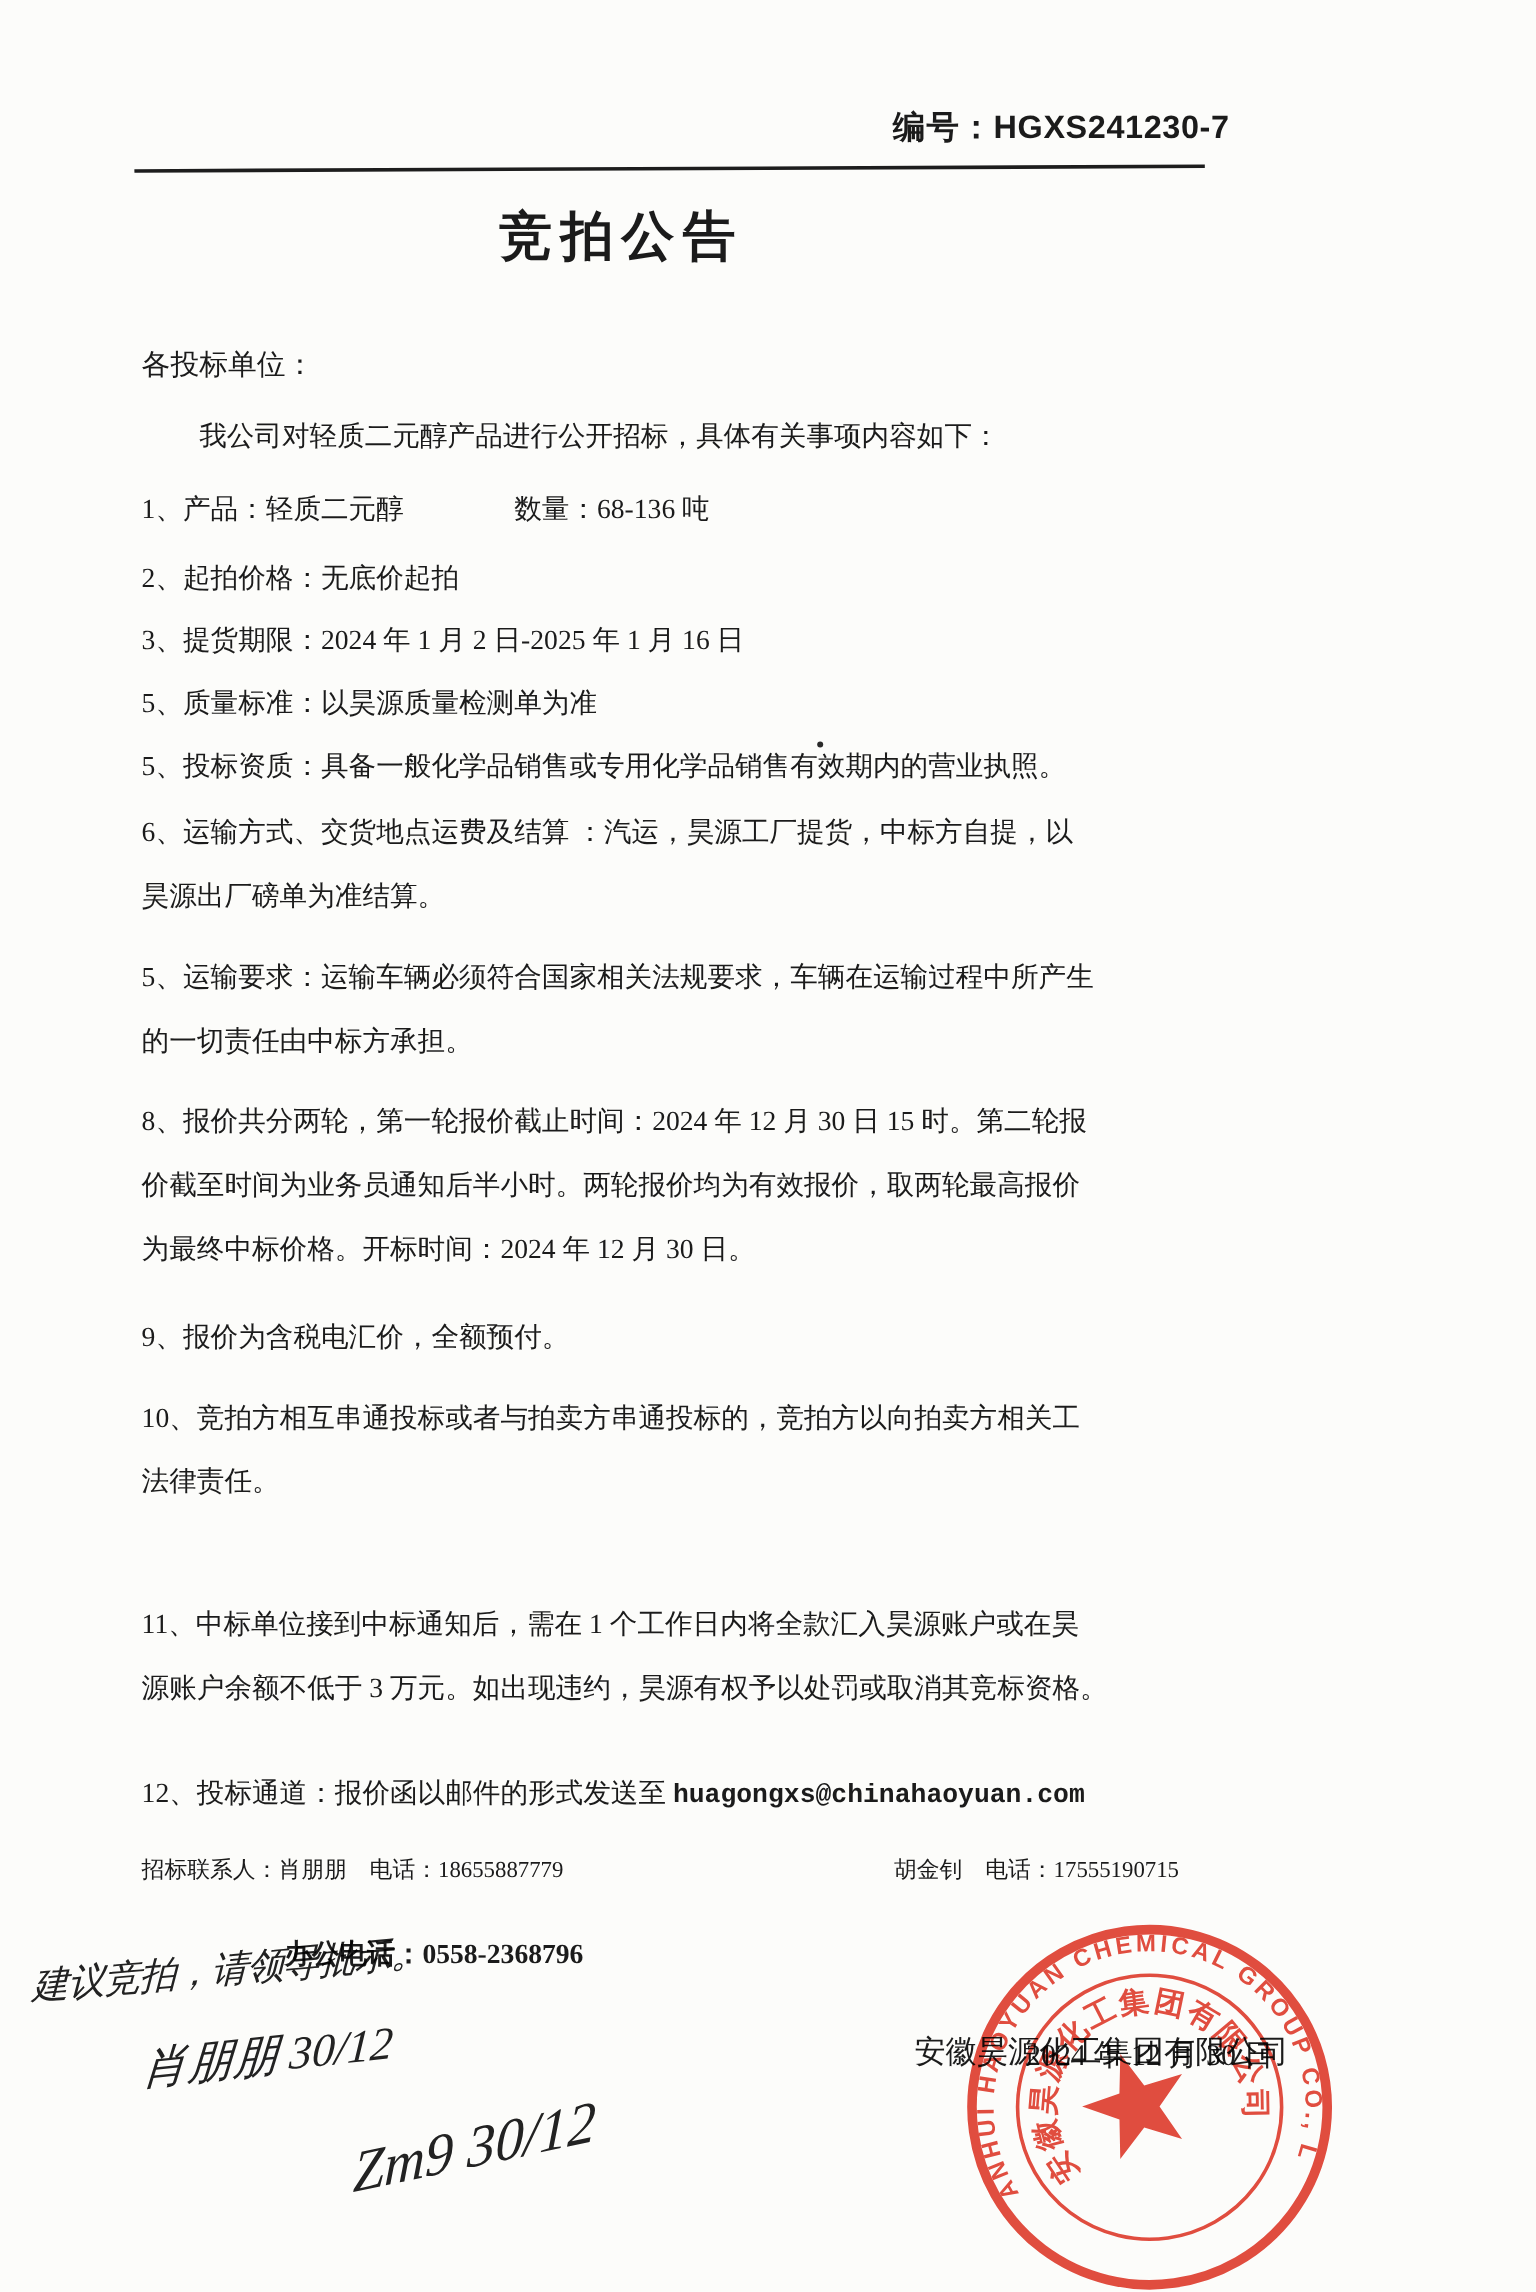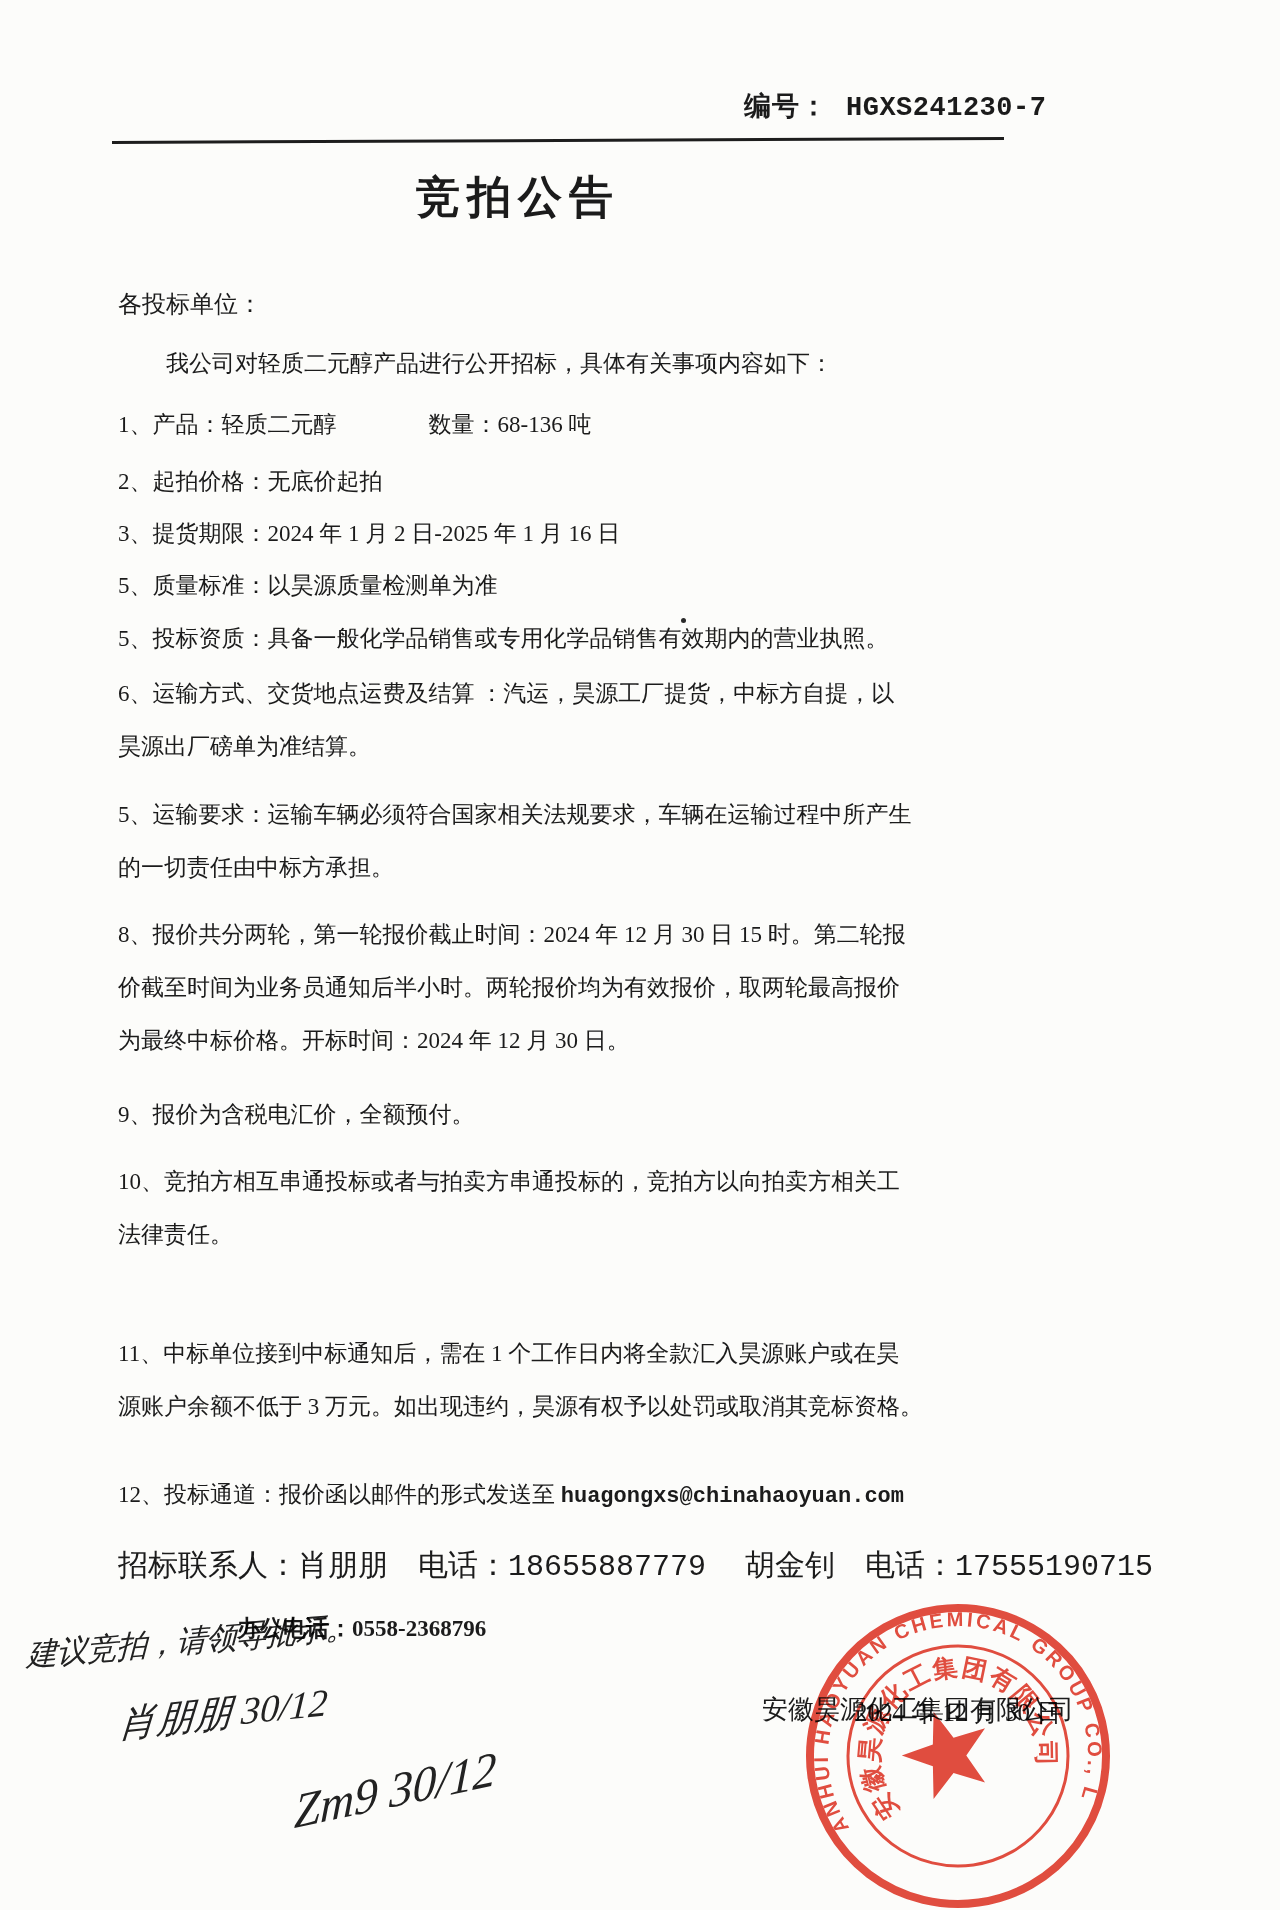--- a/index.html
+++ b/index.html
@@ -11,21 +11,21 @@
     overflow:hidden;
     font-family:"Liberation Serif","DejaVu Serif",serif;
     color:#1b1b1b;
   }
   .doc-no{
     position:absolute;top:88px;left:744px;
     font-family:"Liberation Sans","DejaVu Sans",sans-serif;
     font-weight:bold;font-size:27px;letter-spacing:1px;
     white-space:nowrap;
   }
-  .doc-no .num{margin-left:18px;letter-spacing:0.5px;font-family:Liberation Mono, monospace;}
+  .doc-no .num{letter-spacing:0.5px;}
   .head-rule{
     position:absolute;left:112px;top:139px;width:892px;height:3px;
     background:#1d1d1d;transform:rotate(-0.25deg);
   }
   .title{
     position:absolute;left:118px;top:168px;width:800px;
     text-align:center;
     font-family:"Liberation Sans","DejaVu Sans",sans-serif;
     font-weight:bold;font-size:44px;letter-spacing:7px;
   }
@@ -33,21 +33,21 @@
   .intro{position:absolute;left:166px;top:348px;font-size:23px;text-align:center;}
   .para{
     position:absolute;left:118px;width:810px;
     font-size:23px;line-height:53px;
   }
   .para .line{white-space:nowrap;}
   .email{
     font-family:"Liberation Mono","DejaVu Sans Mono",monospace;
     font-size:22px;font-weight:bold;letter-spacing:0;
   }
-  .contact-row{position:absolute;top:1545px;font-size:30px;white-space:nowrap;font-family:Liberation Mono, monospace;}
+  .contact-row{position:absolute;top:1545px;font-size:19px;white-space:nowrap;}
   .contact-a{left:118px;}
   .contact-b{left:745px;}
   .office-phone{position:absolute;left:237px;top:1613px;font-size:23px;white-space:nowrap;font-weight:bold;}
   .company{
     position:absolute;left:762px;top:1692px;font-size:26px;
     white-space:nowrap;z-index:3;mix-blend-mode:multiply;
   }
   .sign-date{
     position:absolute;left:855px;top:1696px;font-size:25px;
     white-space:nowrap;z-index:3;mix-blend-mode:multiply;

